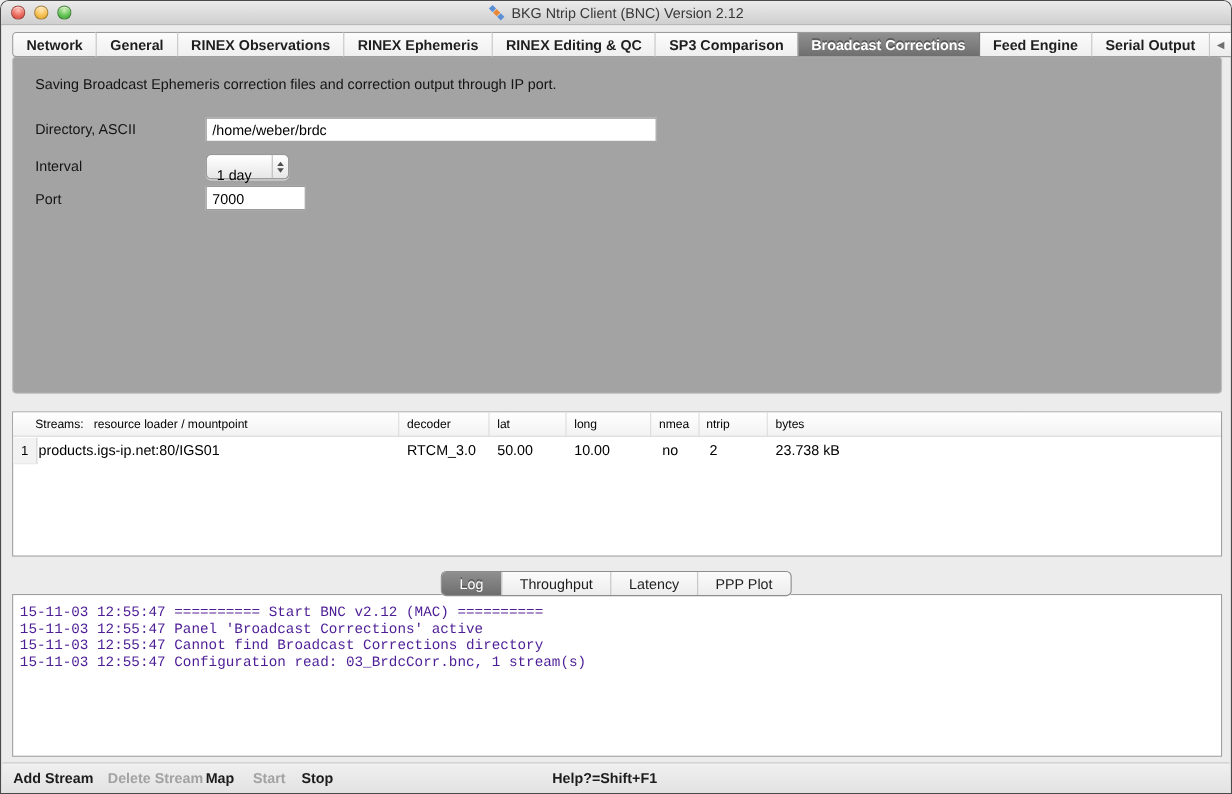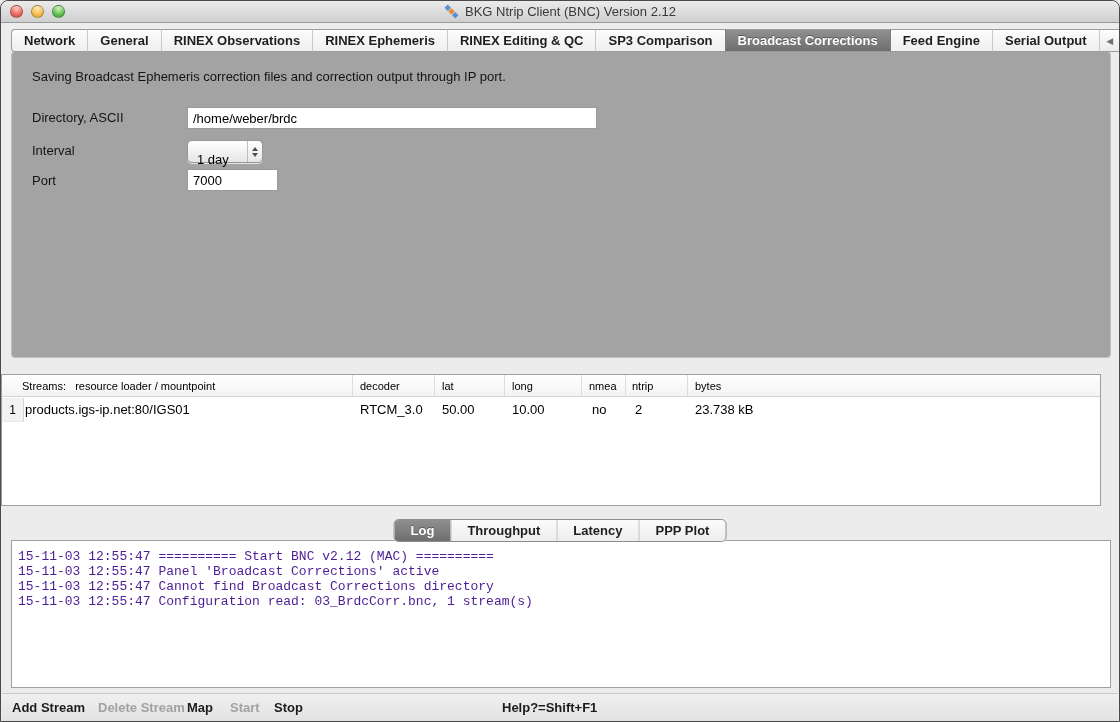--- a/index.html
+++ b/index.html
@@ -94,21 +94,21 @@
   .combo-value { padding-left:9px; flex:1;margin-top:15px; }
   .combo-stepper {
     width:15px; align-self:stretch; border-left:1px solid #bdbdbd;
     display:flex; flex-direction:column; align-items:center; justify-content:center; gap:2px;
   }
   .arr-up    { width:0; height:0; border-left:3.5px solid transparent; border-right:3.5px solid transparent; border-bottom:4.5px solid #4e4e4e; }
   .arr-down  { width:0; height:0; border-left:3.5px solid transparent; border-right:3.5px solid transparent; border-top:4.5px solid #4e4e4e; }
 
   
   .streams {
-    position:absolute; top:373px; left:0; width:1100px; height:132px;
+    position:absolute; top:373px; left:10px; width:1100px; height:132px;
     background:#fff; border:1px solid #9f9f9f;
   }
   .streams-header {
     position:absolute; top:0; left:0; right:0; height:22px;
     background:linear-gradient(#ffffff,#f3f3f3);
     border-bottom:1px solid #d4d4d4;
   }
   .hcell { position:absolute; top:0; height:22px; line-height:22px; font-size:11px; color:#000; white-space:pre; }
   .hsep  { position:absolute; top:0; width:1px; height:22px; background:#dcdcdc; }
   .hc-0 { left:20px; }  .hc-1 { left:358px; } .hc-2 { left:440px; }
@@ -126,21 +126,21 @@
 
   
   .logtabs {
     position:absolute; top:518px; left:50%; transform:translateX(-50%);
     height:23px; display:flex; z-index:3;
     border:1px solid #8d8d8d; border-radius:5px; overflow:hidden;
     background:linear-gradient(#fbfbfb,#ededed);
     box-shadow:0 1px 0 rgba(255,255,255,.6);
   }
   .logtab {
-    padding:0 16px; line-height:21px; font-size:13px; font-weight:bold; color:#1e1e1e;
+    padding:0 16px; line-height:21px; font-size:13px; font-weight:normal; color:#1e1e1e;
     border-left:1px solid #c4c4c4; cursor:default; white-space:nowrap;
   }
   .logtab:first-child { border-left:none; }
   .logtab.selected {
     background:linear-gradient(#8f8f8f,#6e6e6e);
     color:#fff; text-shadow:0 -1px 0 rgba(0,0,0,.35);
   }
 
   
   .logpanel {

